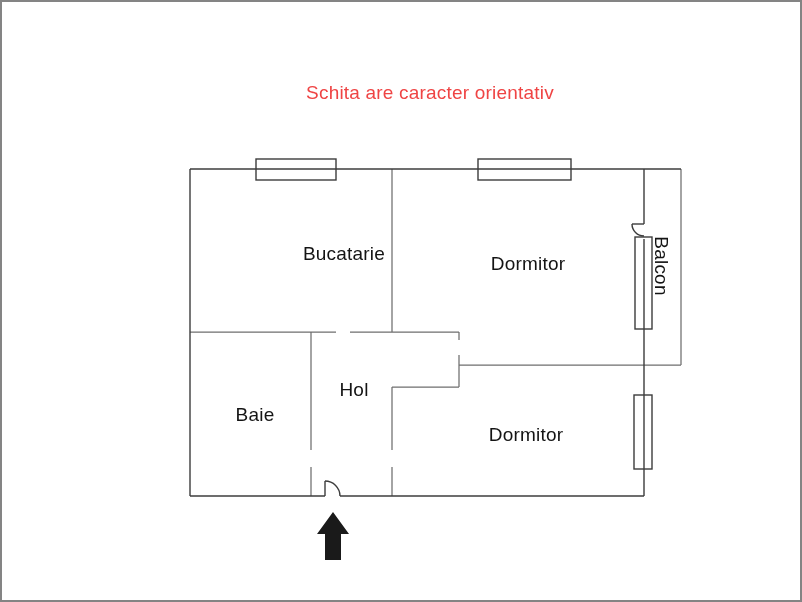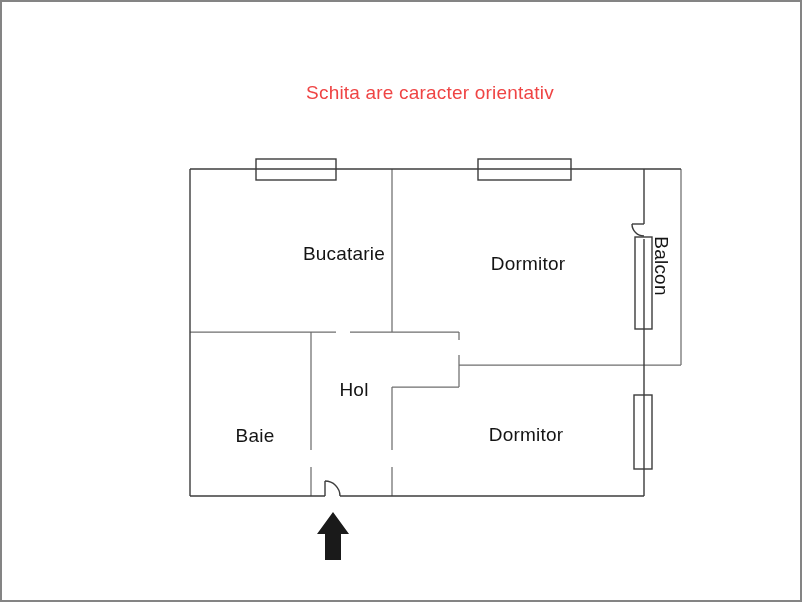--- a/index.html
+++ b/index.html
@@ -66,17 +66,17 @@
       <line x1="642" y1="222" x2="630" y2="222"></line>
       <path d="M630,222 A12,12 0 0 0 642,234"></path>
     </g>
 
     <polygon points="331,510 347,532 339,532 339,558 323,558 323,532 315,532" stroke="none" fill="#1a1a1a"></polygon>
   </svg>
 
   <div class="lbl" style="left:298px;top:252px;margin-left:44px;">Bucatarie</div>
   <div class="lbl" style="left:526px;top:262px;">Dormitor</div>
   <div class="lbl" style="left:524px;top:433px;">Dormitor</div>
-  <div class="lbl" style="left:253px;top:413px;margin-top:21px;">Baie</div>
+  <div class="lbl" style="left:253px;top:413px;">Baie</div>
   <div class="lbl" style="left:352px;top:388px;">Hol</div>
   <div class="lbl rot" style="left:659px;top:264px;">Balcon</div>
 
 </div>
 
 </body></html>

